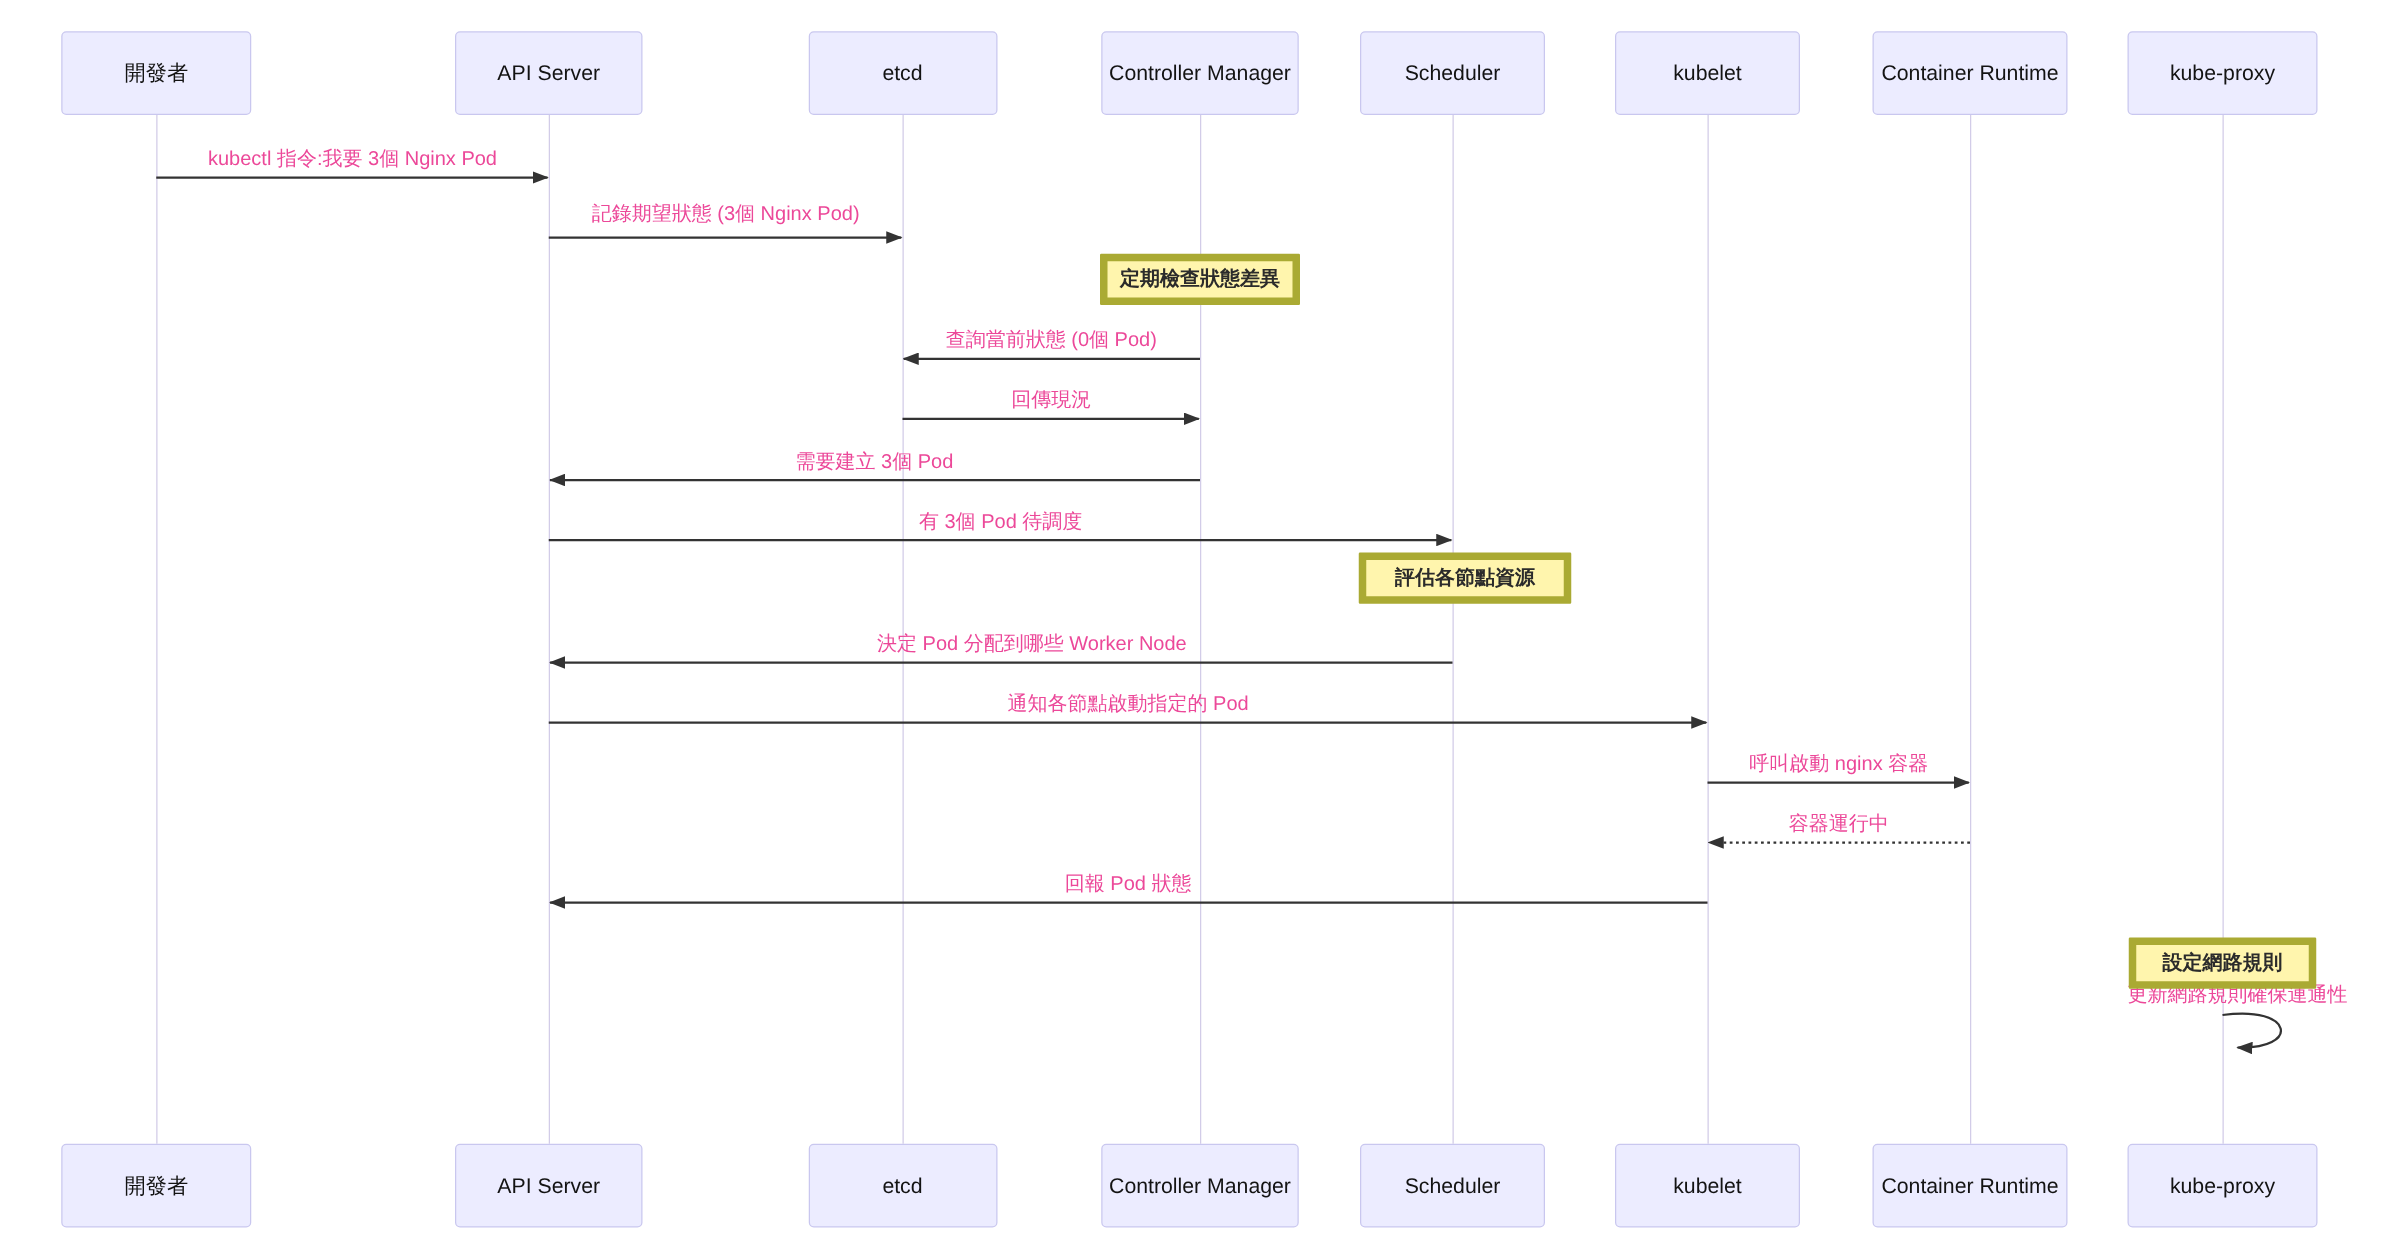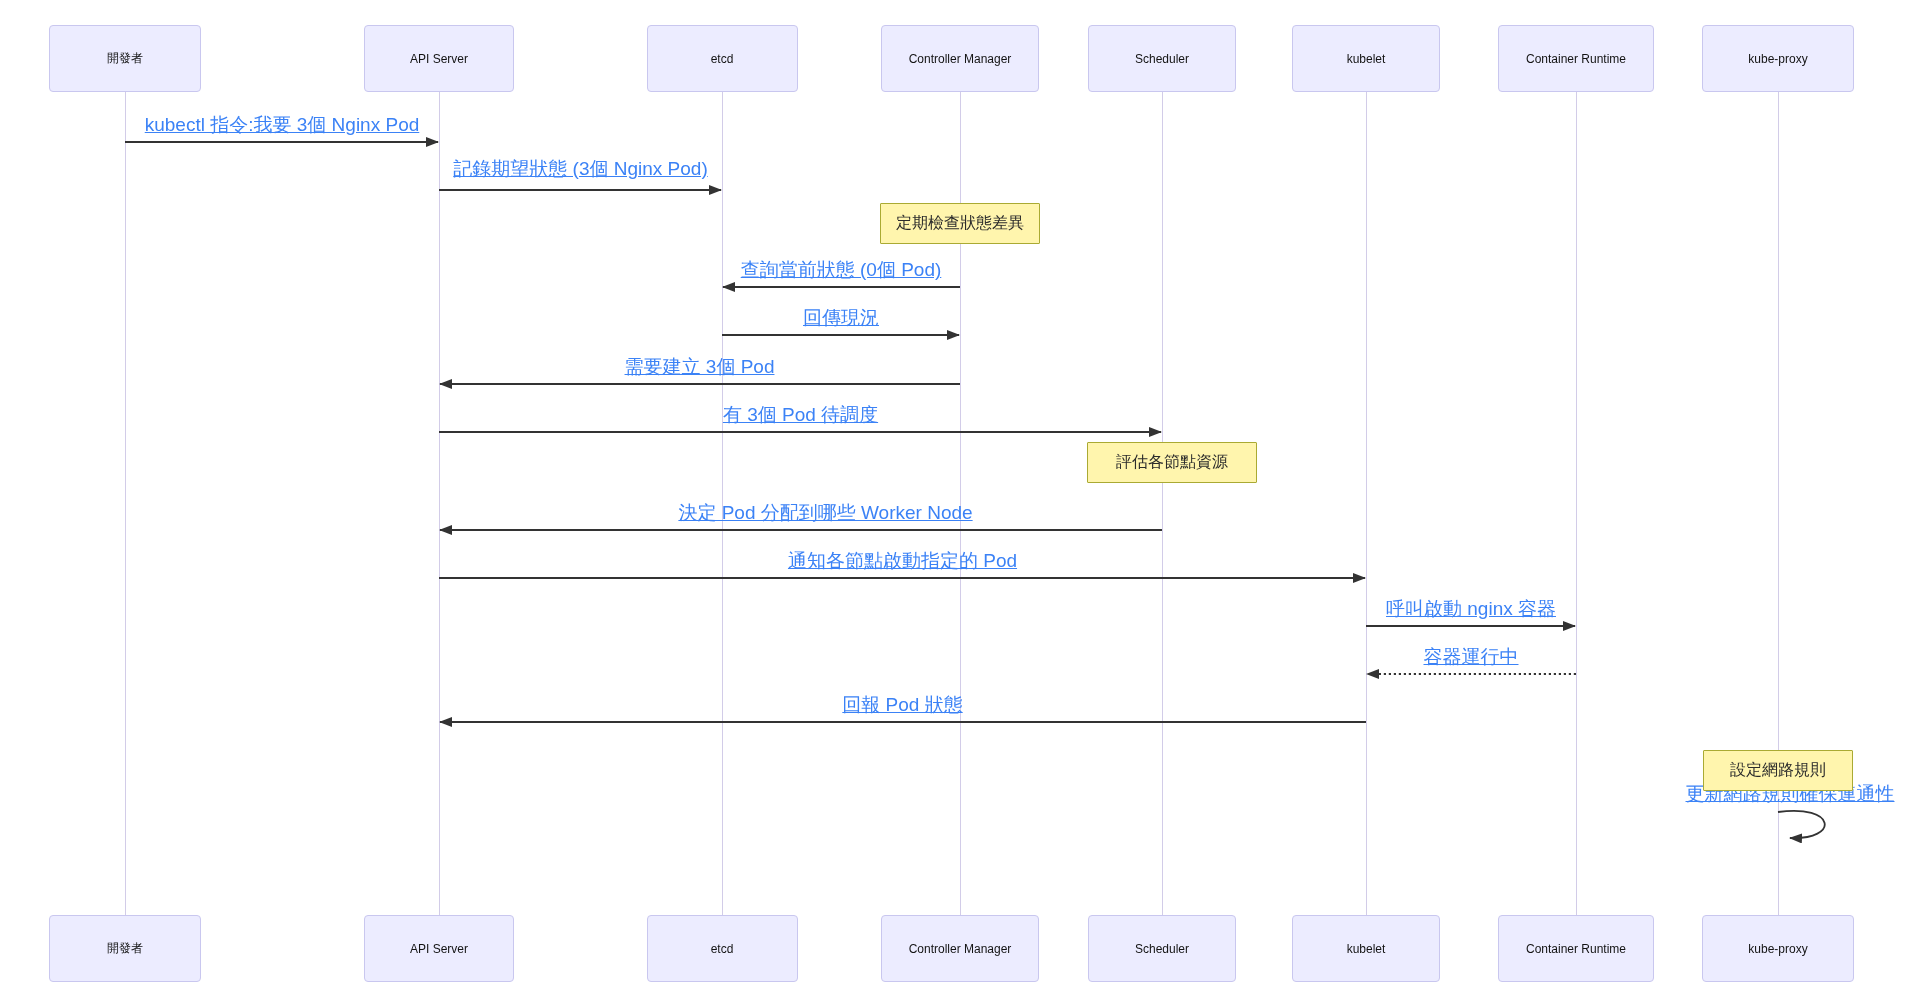--- a/index.html
+++ b/index.html
@@ -13,41 +13,40 @@
   .lifeline{
     position:absolute;width:0;
     border-left:1.4px solid #d2cce8;
   }
   .actor{
     position:absolute;
     display:flex;align-items:center;justify-content:center;
     background:#ECECFF;
     border:1px solid #c9c7ef;
     border-radius:4px;
-    font-size:12px;color:#131313;
+    font-size:17px;color:#131313;
     white-space:nowrap;
     box-sizing:border-box;
     text-align:right;
   }
   .note{
     position:absolute;
     display:flex;align-items:center;justify-content:center;
     background:#fff5ad;
-    border:1px solid #c2410c;
+    border:6px solid #c2410c;
     border-radius:1px;
-    font-size:16px;font-weight:400;color:#2b2b2b;
+    font-size:16px;font-weight:700;color:#2b2b2b;
     white-space:nowrap;
     box-sizing:border-box;
   }
   .msg-label{
     position:absolute;
     transform:translate(-50%,-100%);
-    font-size:19px;color:#3b82f6;
+    font-size:16px;color:#ec4899;
     white-space:nowrap;
-    text-decoration:underline;
   }
   svg.arrows{position:absolute;left:0;top:0;}
 </style>
 </head>
 <body>
 
 <div id="canvas">
     <div class="lifeline" style="left: 125px; top: 92px; height: 823px; border-left-color: rgb(210, 204, 232);"></div>
     <div class="lifeline" style="left: 439px; top: 92px; height: 823px; border-left-color: rgb(210, 204, 232);"></div>
     <div class="lifeline" style="left: 722px; top: 92px; height: 823px; border-left-color: rgb(210, 204, 232);"></div>

